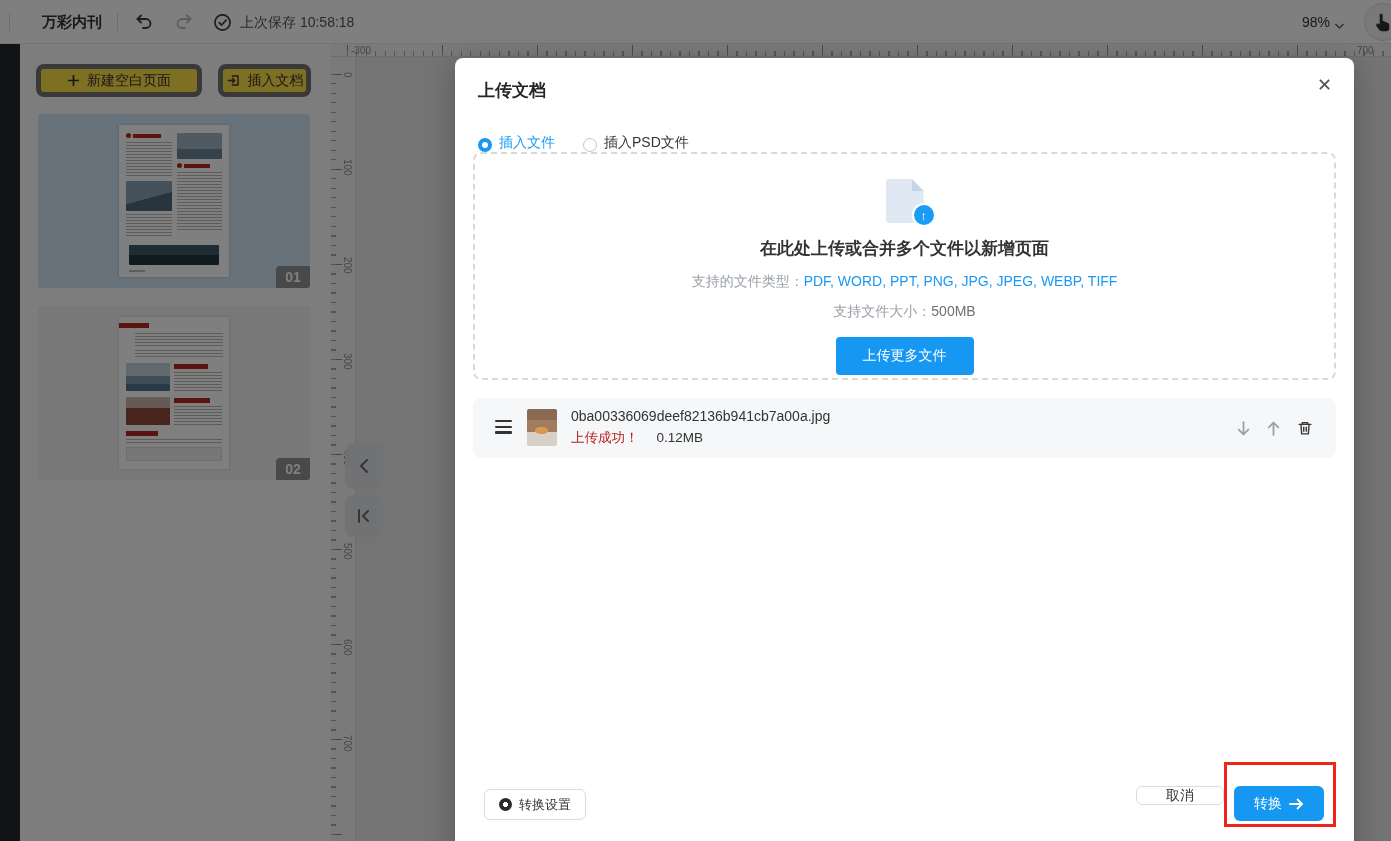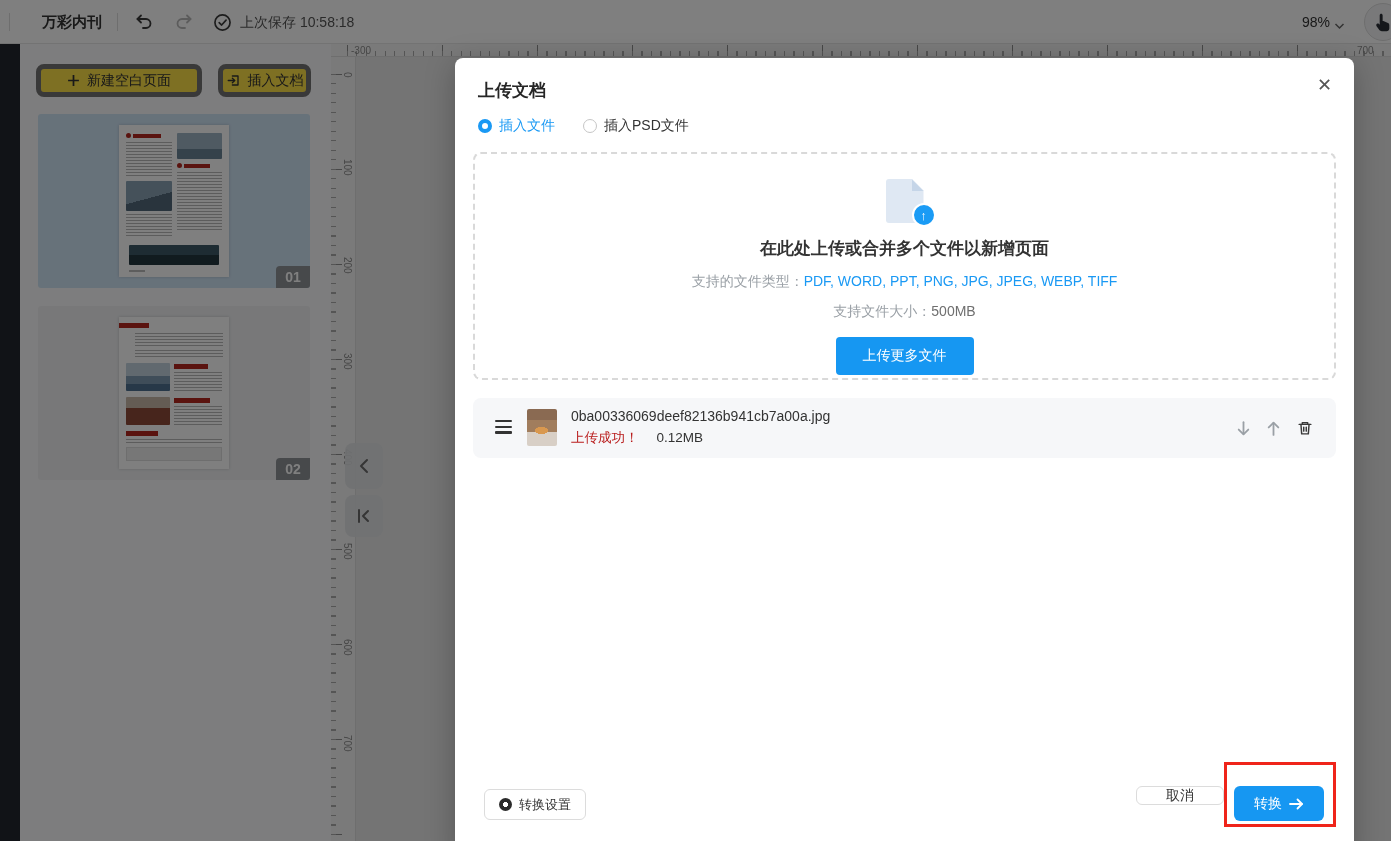--- a/index.html
+++ b/index.html
@@ -56,21 +56,21 @@
   .collapse-btn { position:absolute; left:14px; width:38px; border-radius:8px;
     background:rgba(225,227,229,.9); display:flex; align-items:center; justify-content:center; cursor:pointer; }
 
   
   .overlay { position:absolute; inset:0; background:rgba(0,0,0,.5); z-index:40; }
   .modal { position:absolute; left:455px; top:58px; width:899px; height:800px; background:#fff;
     border-radius:8px; z-index:50; box-shadow:0 6px 30px rgba(0,0,0,.25); }
   .m-title { position:absolute; left:23px; top:21px; font-size:17px; font-weight:bold; color:#262626; }
   .m-close { position:absolute; right:22px; top:18px; font-size:18px; color:#555; cursor:pointer; line-height:1; }
   .radio-row { position:absolute; left:23px; top:59px; display:flex; align-items:center; gap:28px; }
-  .radio-item { display:flex; align-items:center; gap:7px; cursor:pointer; font-size:14px; }
+  .radio-item { display:flex; align-items:flex-end; gap:7px; cursor:pointer; font-size:14px;margin-top:17px; }
   .radio-dot.on { width:14px; height:14px; border-radius:50%; border:4.5px solid #1a99f4; background:#fff; }
   .radio-dot.off { width:14px; height:14px; border-radius:50%; border:1px solid #c6c6c6; background:#fff; }
   .lbl-on { color:#1a99f4; } .lbl-off { color:#333; }
 
   .dropzone { position:absolute; left:18px; top:94px; width:863px; height:228px;
     border:2px dashed #d9d9d9; border-radius:8px; display:flex; flex-direction:column;
     align-items:center; padding-top:25px; }
   .doc-icon { position:relative; width:38px; height:44px; margin-bottom:14px; }
   .doc-sheet { position:absolute; inset:0; background:#dfe8f3; border-radius:3px;
     clip-path:polygon(0 0,70% 0,100% 26%,100% 100%,0 100%); }

